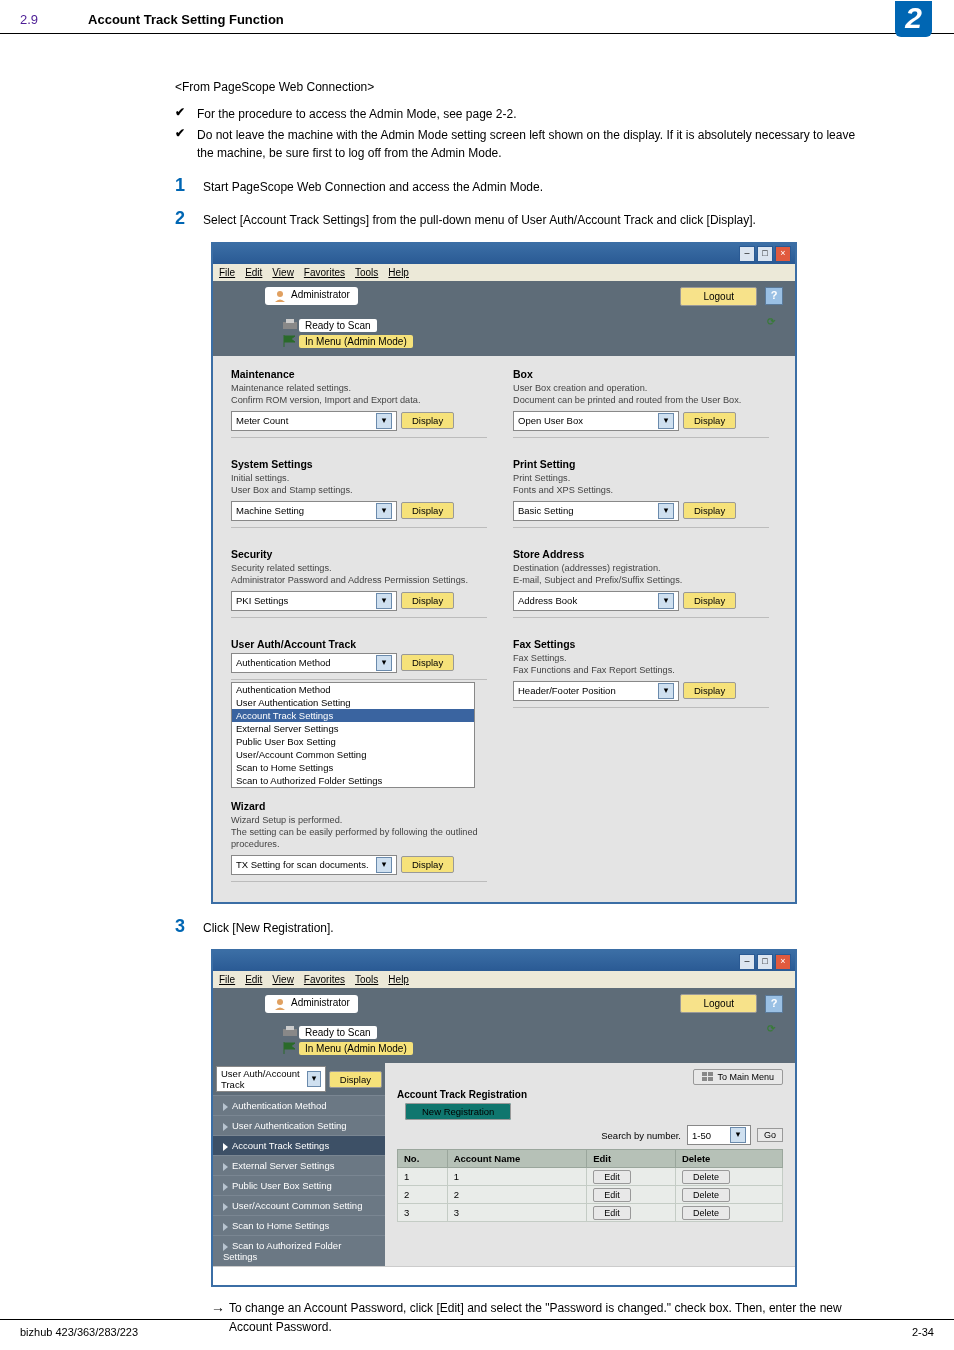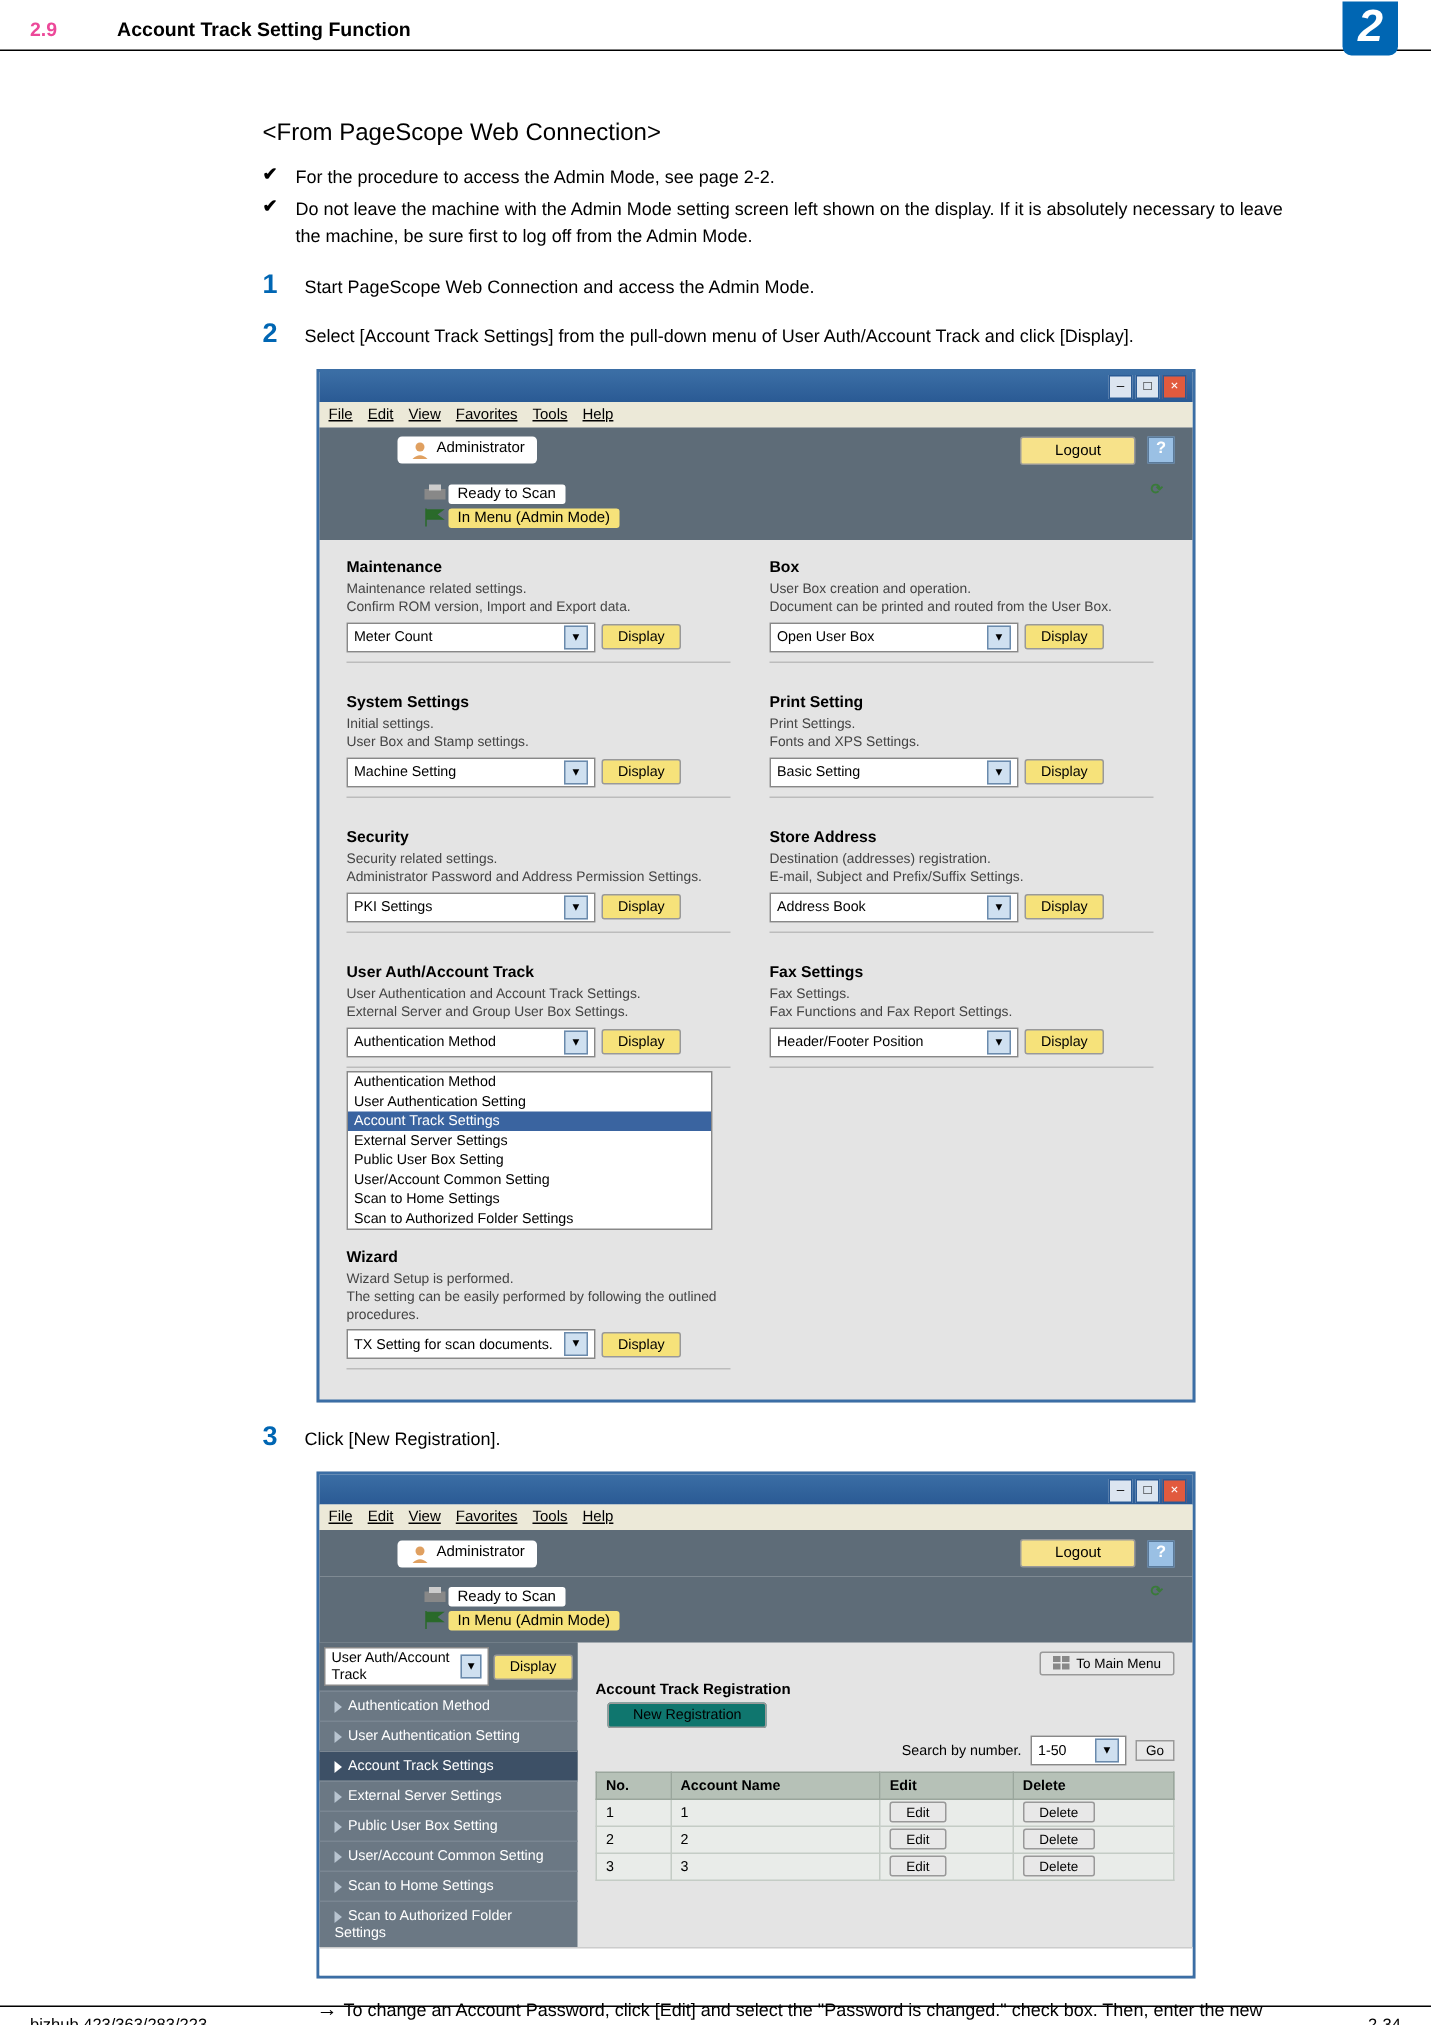--- a/index.html
+++ b/index.html
@@ -1,22 +1,22 @@
 <!DOCTYPE html>
 <html><head>
 <meta charset="utf-8">
 <style>
 body{margin:0;font-family:Arial,Helvetica,sans-serif;background:#fff;color:#000;font-size:12px}
 .page{width:954px;margin:0 auto;padding:0;min-height:1350px;position:relative}
 .hdr{border-bottom:1px solid #000;padding:12px 20px 6px;display:flex;align-items:center}
-.hnum{color:#ec4899;font-weight:bold;font-size:13px;margin-right:40px}
+.hnum{color:#4c1d95;font-weight:normal;font-size:13px;margin-right:50px}
 .htitle{font-weight:bold;font-size:13px}
 .bigchap{position:absolute;right:22px;top:1px;background:#0066b3;color:#fff;font-size:30px;font-weight:bold;font-style:italic;padding:0 10px 2px;border-radius:0 0 6px 6px;z-index:2}
 .content{padding:38px 80px 0 175px}
-.subhead{font-size:16px;margin:8px 0 11px}
+.subhead{font-size:12px;margin:8px 0 11px}
 .bul{display:flex;align-items:flex-start;margin:2px 0}
 .bul .mark{width:22px;flex:none;font-weight:bold}
 .bul .txt{flex:1;line-height:1.55}
 .step{display:flex;align-items:flex-start;margin:12px 0}
 .step .num{color:#0066b3;font-weight:bold;font-size:18px;width:28px;flex:none}
 .step .txt{flex:1;line-height:1.55;padding-top:3px}
 .screenshot{margin:10px 0 10px 36px}
 .sswin{border:2px solid #3b6ea5;width:582px;background:#e4e4e4}
 .titlebar{height:20px;background:linear-gradient(#3b6ea5,#2a5a94);display:flex;justify-content:space-between;align-items:center;padding:0 4px}
 .titlebar .wbtns span{display:inline-block;width:14px;height:14px;background:#dce5f0;border:1px solid #2a5a94;margin-left:2px;font-size:9px;text-align:center;line-height:12px}
@@ -195,21 +195,20 @@
               <div class="selrow">
                 <div class="sel">
                   <span>Address Book</span>
                   <span class="arr">▾</span>
                 </div>
                 <span class="dbtn">Display</span>
               </div>
             </div>
             <div class="card">
               <h4>User Auth/Account Track</h4>
-              <div class="desc">User Authentication and Account Track Settings.<br>External Server and Group User Box Settings.</div>
               <div class="selrow">
                 <div class="sel">
                   <span>Authentication Method</span>
                   <span class="arr">▾</span>
                 </div>
                 <span class="dbtn">Display</span>
               </div>
               <div class="dropopen">
                 <div>Authentication Method</div>
                 <div>User Authentication Setting</div>

